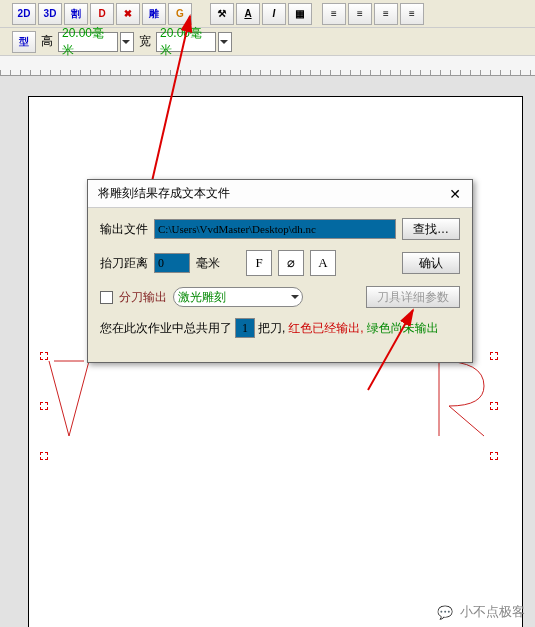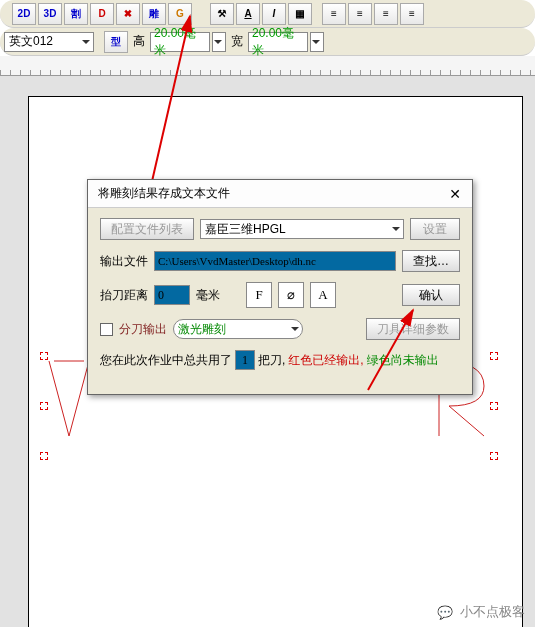--- a/index.html
+++ b/index.html
@@ -14,21 +14,20 @@
     overflow: hidden;
   }
   .toolbar-row {
     display: flex;
     align-items: center;
     background: #ece9d8;
     height: 28px;
     border-bottom: 1px solid #ccc;
     padding: 0 4px;
     gap: 2px;
-    border-radius: 14px;
   }
   .tbbtn {
     width: 24px; height: 22px;
     border: 1px solid #aaa;
     background: linear-gradient(#fff,#e8e8e8);
     display: flex; align-items: center; justify-content: center;
     font-size: 10px; font-weight: bold;
     cursor: pointer;
   }
   .tbbtn.blue { color: #0000cc; }
@@ -118,21 +117,20 @@
   <div class="tbbtn" style="font-style:italic">I</div>
   <div class="tbbtn">▦</div>
   <div class="tbsep"></div>
   <div class="tbbtn">≡</div>
   <div class="tbbtn">≡</div>
   <div class="tbbtn">≡</div>
   <div class="tbbtn">≡</div>
 </div>
 
 <div class="toolbar-row">
-  <div class="dropdown" style="width:90px">英文012</div>
   <div class="tbsep"></div>
   <div class="tbbtn blue">型</div>
   <span class="lbl">高</span>
   <div class="numinput">20.00毫米</div>
   <div class="dropdown" style="width:14px;padding:0"></div>
   <span class="lbl">宽</span>
   <div class="numinput">20.00毫米</div>
   <div class="dropdown" style="width:14px;padding:0"></div>
 </div>
 
@@ -166,25 +164,20 @@
   <line x1="30" y1="180" x2="70" y2="6" stroke="#d00" stroke-width="2" marker-end="url(#ah1)"></line>
 </svg>
 
 <div class="dialog">
   <div class="dlg-titlebar">
     <span>将雕刻结果存成文本文件</span>
     <div class="close-x">✕</div>
   </div>
   <div class="dlg-body">
     <div class="dlg-row">
-      <div class="winbtn disabled" style="min-width:80px">配置文件列表</div>
-      <div class="dropdown" style="flex:1">嘉臣三维HPGL</div>
-      <div class="winbtn disabled">设置</div>
-    </div>
-    <div class="dlg-row">
       <span>输出文件</span>
       <div class="txtinput" style="flex:1;font-size:11px">C:\Users\VvdMaster\Desktop\dh.nc</div>
       <div class="winbtn">查找…</div>
     </div>
     <div class="dlg-row">
       <span>抬刀距离</span>
       <div class="txtinput" style="width:36px">0</div>
       <span>毫米</span>
       <div style="width:14px"></div>
       <div class="iconsq">F</div>

